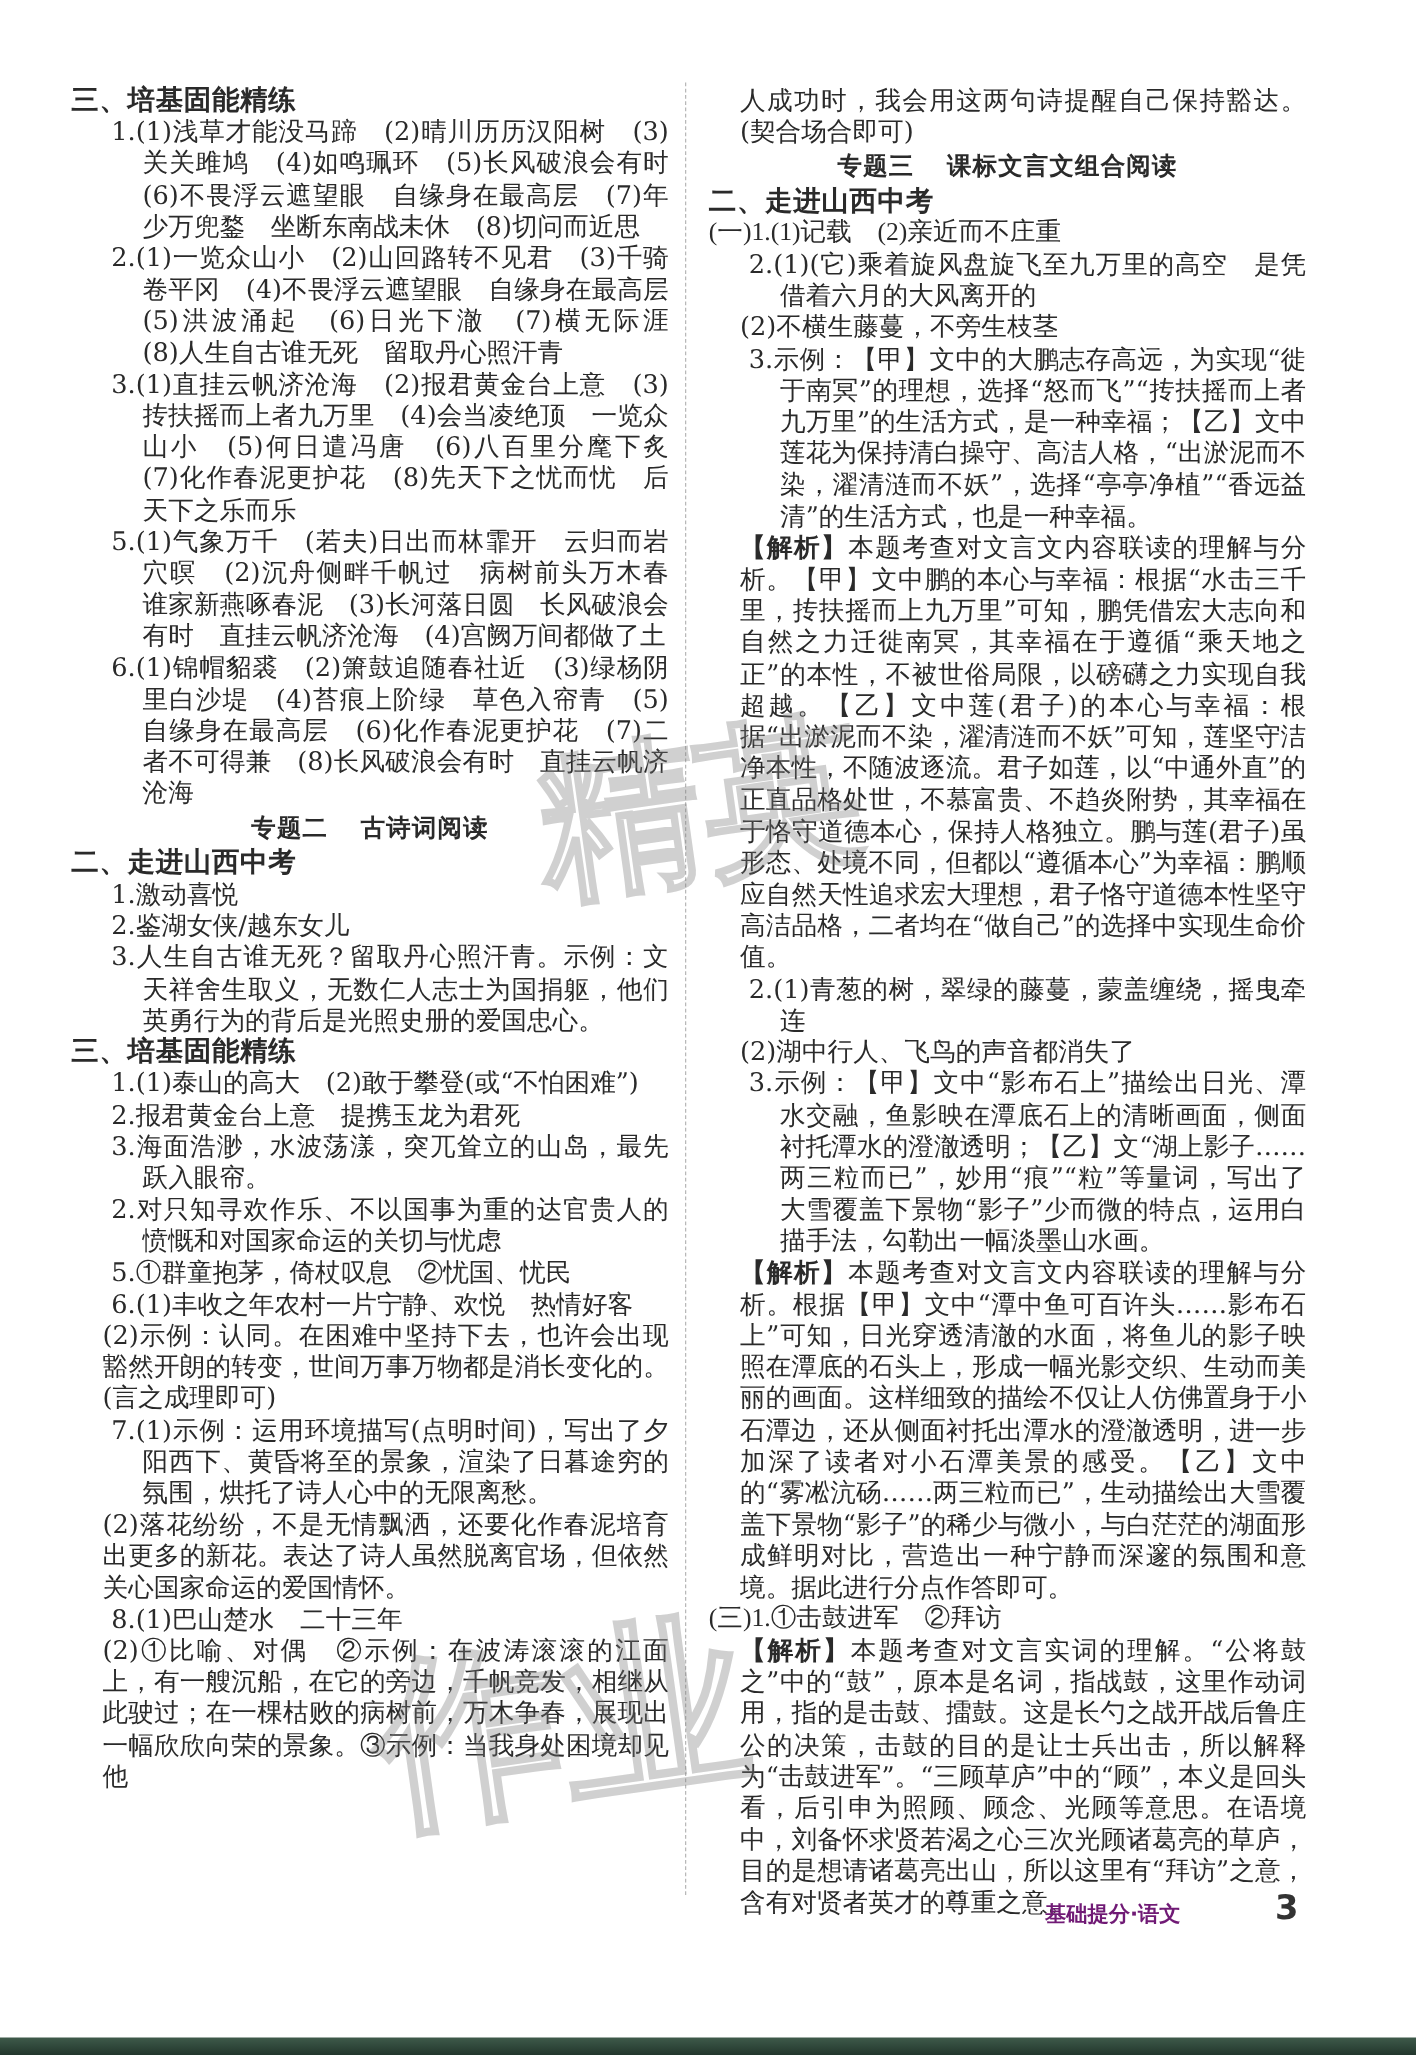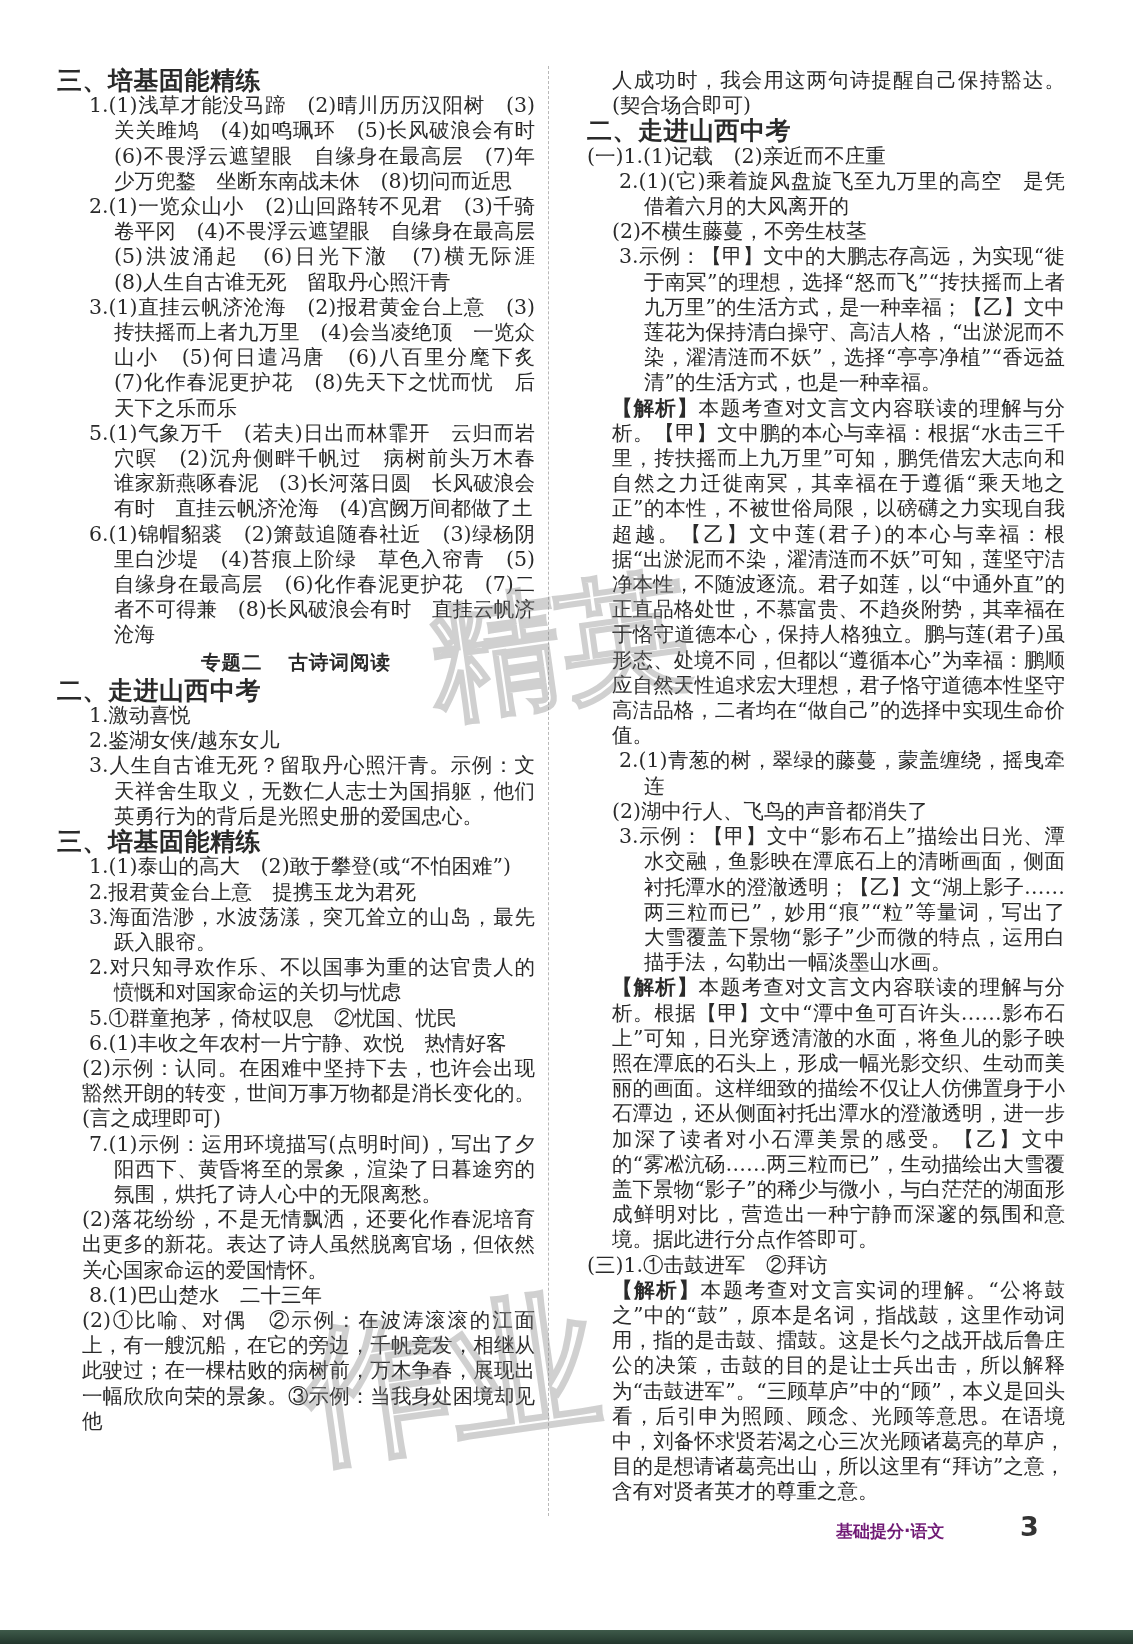--- a/index.html
+++ b/index.html
@@ -6,36 +6,36 @@
   body {
     width: 1133px; height: 1644px; background: #ffffff; position: relative; overflow: hidden;
     font-family: "DejaVu Serif", "Liberation Serif", serif; color: #2a2a2a;
   }
   .scan-bar {
     position: absolute; left: 0; right: 0; bottom: 0; height: 14px;
     background: linear-gradient(#3e5a4a, #22362c);
   }
   .col { position: absolute; top: 68px; width: 478px; font-size: 20.5px; line-height: 25.2px; }
   .col.left { left: 57px; }
-  .col.right { left: 587px; }
+  .col.right { left: 567px; }
   .divider {
     position: absolute; left: 548px; top: 66px; height: 1450px; width: 0;
     border-left: 1.5px dashed #b8b8b8;
   }
-  .sec-head { font-family: "DejaVu Sans", "Liberation Sans", sans-serif; font-weight: bold; font-size: 25px; letter-spacing: 0.5px; }
+  .sec-head { font-family: "DejaVu Sans", "Liberation Sans", sans-serif; font-weight: bold; font-size: 22px; letter-spacing: 0.5px; }
   .topic-title {
     font-family: "DejaVu Sans", "Liberation Sans", sans-serif; font-weight: bold; font-size: 19.5px;
     text-align: center; margin: 2px 0 3px 0; letter-spacing: 1px;
   }
   .topic-title span + span { margin-left: 26px; }
   .item { padding-left: 25px; text-indent: -25px; text-align: justify; margin-left: 32px; }
   .sub { padding-left: 25px; text-align: justify; }
   .note { padding-left: 25px; text-align: justify; }
   .note b { font-family: "DejaVu Sans", "Liberation Sans", sans-serif; font-weight: bold; }
-  .group { padding-left: 0; text-indent: 0; }
+  .group { padding-left: 0; text-indent: 0; font-family: Liberation Serif, serif; }
   .footer {
     position: absolute; left: 836px; top: 1520px; font-family: "DejaVu Sans", "Liberation Sans", sans-serif;
     font-size: 17px; font-weight: bold; color: #701a75;
   }
   .page-num {
     position: absolute; left: 1020px; top: 1511px; font-family: "DejaVu Sans", "Liberation Sans", sans-serif;
     font-size: 27px; font-weight: bold; color: #333;
   }
   .watermark {
     position: absolute; font-family: "DejaVu Sans", sans-serif; font-weight: bold; color: transparent;
@@ -68,20 +68,21 @@
     <div class="item">6.(1)丰收之年农村一片宁静、欢悦　热情好客</div>
     <div class="sub">(2)示例：认同。在困难中坚持下去，也许会出现豁然开朗的转变，世间万事万物都是消长变化的。(言之成理即可)</div>
     <div class="item">7.(1)示例：运用环境描写(点明时间)，写出了夕阳西下、黄昏将至的景象，渲染了日暮途穷的氛围，烘托了诗人心中的无限离愁。</div>
     <div class="sub">(2)落花纷纷，不是无情飘洒，还要化作春泥培育出更多的新花。表达了诗人虽然脱离官场，但依然关心国家命运的爱国情怀。</div>
     <div class="item">8.(1)巴山楚水　二十三年</div>
     <div class="sub">(2)①比喻、对偶　②示例：在波涛滚滚的江面上，有一艘沉船，在它的旁边，千帆竞发，相继从此驶过；在一棵枯败的病树前，万木争春，展现出一幅欣欣向荣的景象。③示例：当我身处困境却见他</div>
   </div>
 <div class="divider"></div>
 <div class="col right" id="col-right">
     <div class="sub">人成功时，我会用这两句诗提醒自己保持豁达。(契合场合即可)</div>
+    <div class="topic-title"><span>专题三</span><span>课标文言文组合阅读</span></div>
     <div class="sec-head">二、走进山西中考</div>
     <div class="group">(一)1.(1)记载　(2)亲近而不庄重</div>
     <div class="item">2.(1)(它)乘着旋风盘旋飞至九万里的高空　是凭借着六月的大风离开的</div>
     <div class="sub">(2)不横生藤蔓，不旁生枝茎</div>
     <div class="item">3.示例：【甲】文中的大鹏志存高远，为实现“徙于南冥”的理想，选择“怒而飞”“抟扶摇而上者九万里”的生活方式，是一种幸福；【乙】文中莲花为保持清白操守、高洁人格，“出淤泥而不染，濯清涟而不妖”，选择“亭亭净植”“香远益清”的生活方式，也是一种幸福。</div>
     <div class="note"><b>【解析】</b><span>本题考查对文言文内容联读的理解与分析。【甲】文中鹏的本心与幸福：根据“水击三千里，抟扶摇而上九万里”可知，鹏凭借宏大志向和自然之力迁徙南冥，其幸福在于遵循“乘天地之正”的本性，不被世俗局限，以磅礴之力实现自我超越。【乙】文中莲(君子)的本心与幸福：根据“出淤泥而不染，濯清涟而不妖”可知，莲坚守洁净本性，不随波逐流。君子如莲，以“中通外直”的正直品格处世，不慕富贵、不趋炎附势，其幸福在于恪守道德本心，保持人格独立。鹏与莲(君子)虽形态、处境不同，但都以“遵循本心”为幸福：鹏顺应自然天性追求宏大理想，君子恪守道德本性坚守高洁品格，二者均在“做自己”的选择中实现生命价值。</span></div>
     <div class="item">2.(1)青葱的树，翠绿的藤蔓，蒙盖缠绕，摇曳牵连</div>
     <div class="sub">(2)湖中行人、飞鸟的声音都消失了</div>
     <div class="item">3.示例：【甲】文中“影布石上”描绘出日光、潭水交融，鱼影映在潭底石上的清晰画面，侧面衬托潭水的澄澈透明；【乙】文“湖上影子……两三粒而已”，妙用“痕”“粒”等量词，写出了大雪覆盖下景物“影子”少而微的特点，运用白描手法，勾勒出一幅淡墨山水画。</div>
     <div class="note"><b>【解析】</b><span>本题考查对文言文内容联读的理解与分析。根据【甲】文中“潭中鱼可百许头……影布石上”可知，日光穿透清澈的水面，将鱼儿的影子映照在潭底的石头上，形成一幅光影交织、生动而美丽的画面。这样细致的描绘不仅让人仿佛置身于小石潭边，还从侧面衬托出潭水的澄澈透明，进一步加深了读者对小石潭美景的感受。【乙】文中的“雾凇沆砀……两三粒而已”，生动描绘出大雪覆盖下景物“影子”的稀少与微小，与白茫茫的湖面形成鲜明对比，营造出一种宁静而深邃的氛围和意境。据此进行分点作答即可。</span></div>

